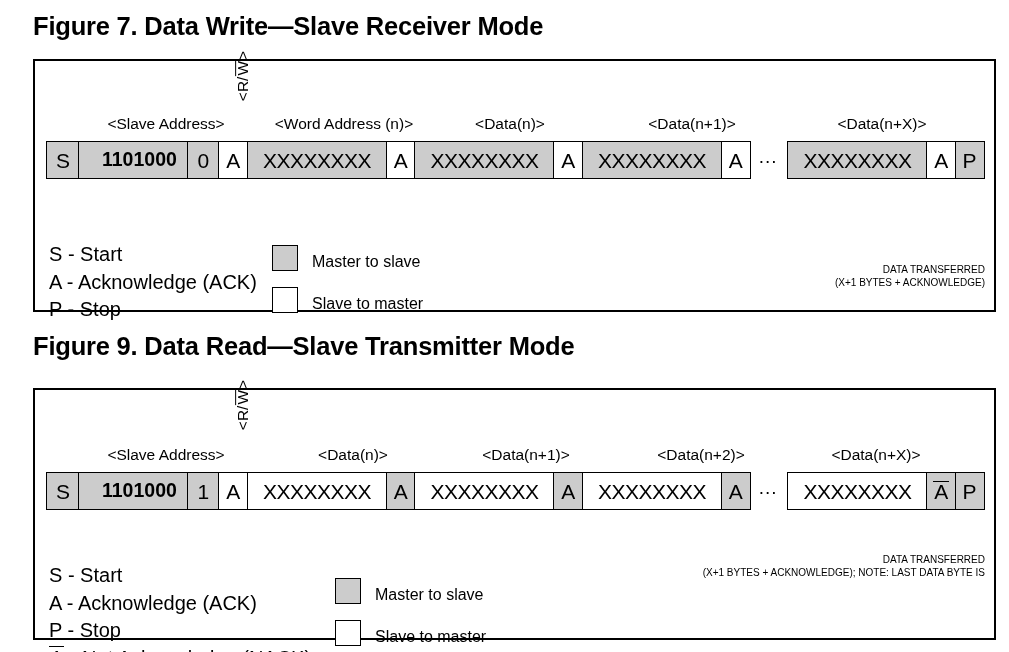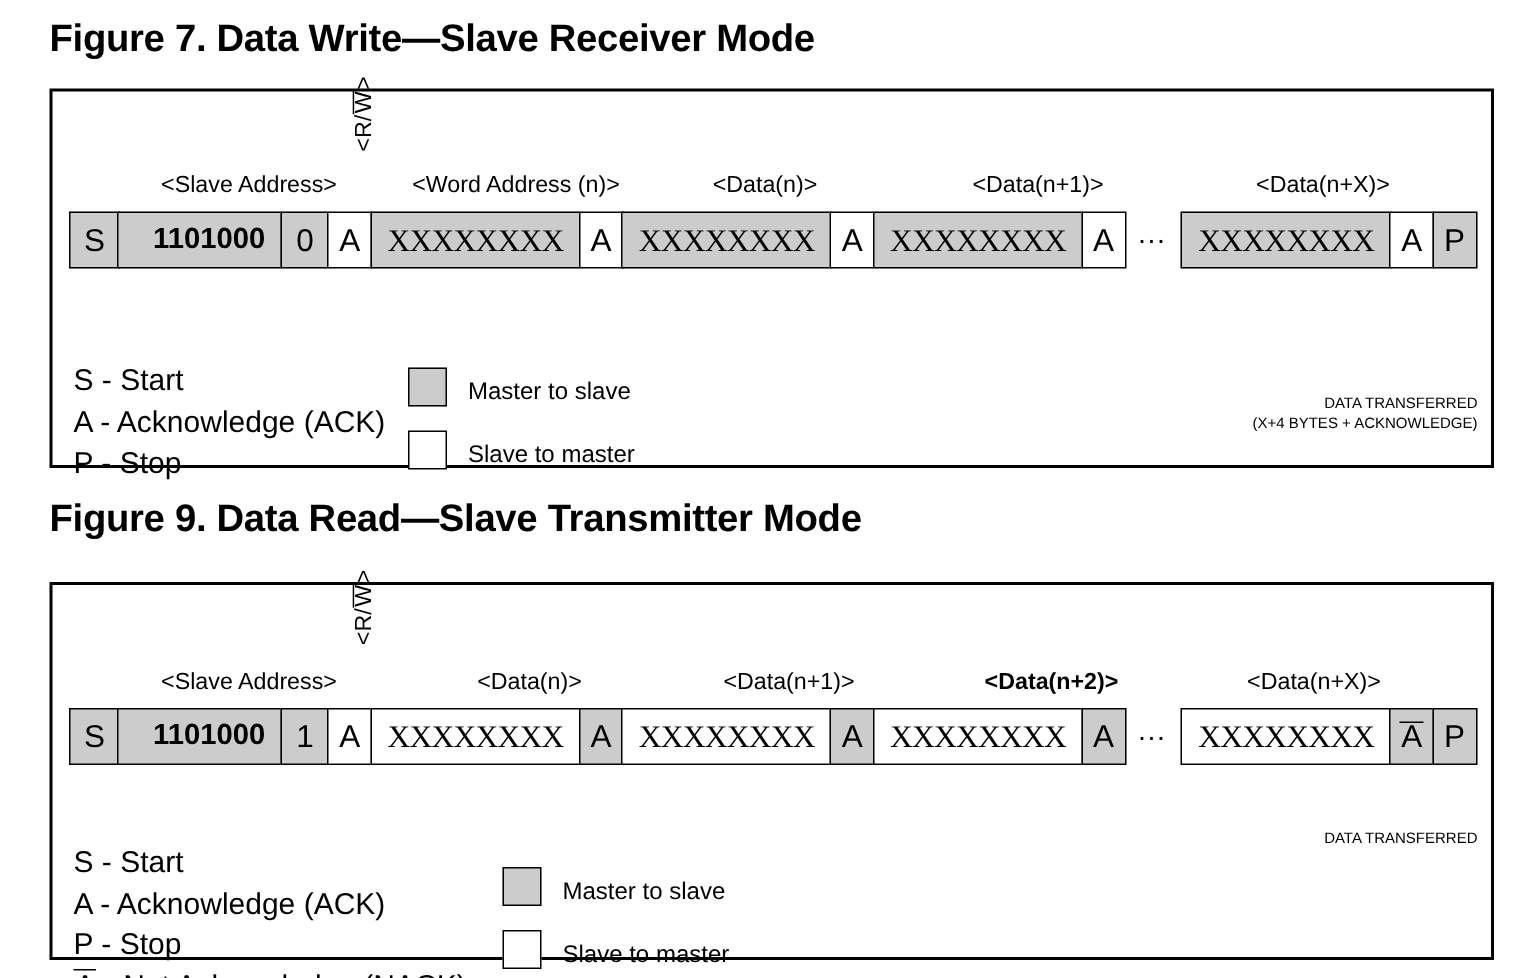--- a/index.html
+++ b/index.html
@@ -72,21 +72,21 @@
   }
   .cell.gray  { background: #cccccc; }
   .cell.white { background: #ffffff; }
   .cell.bold  { font-weight: bold; font-size: 19.5px; padding-left: 12px; }
   .cell.data  { letter-spacing: -0.5px; font-size: 21px; }
 
   .cell-s    { width: 34px; }
   .cell-addr { width: 110px; }
   .cell-rw   { width: 33px; }
   .cell-ack  { width: 30px; }
-  .cell-byte { flex: 1 1 0; font-family: Liberation Serif, serif; }
+  .cell-byte { flex: 1 1 0; }
   .cell-p    { width: 30px; }
 
   .gap {
     width: 38px;
     display: flex;
     align-items: center;
     justify-content: center;
     font-size: 19px;
     color: #000;
     letter-spacing: 1px;
@@ -218,32 +218,32 @@
           <div class="sw-box gray"></div>
           <div class="sw-label">Master to slave</div>
         </div>
         <div class="sw-row">
           <div class="sw-box white"></div>
           <div class="sw-label">Slave to master</div>
         </div>
       </div>
     <div class="note" id="fig4-note">
         <div>DATA TRANSFERRED</div>
-        <div>(X+4 BYTES + ACKNOWLEDGE)</div>
+        <div>(X+1 BYTES + ACKNOWLEDGE)</div>
       </div>
   </div>
 
   <div class="fig-title" id="fig5-title">Figure 9. Data Read—Slave Transmitter Mode</div>
 
   <div class="fig-box" id="fig5-box">
     <div class="labels" id="fig5-labels">
         <div class="lab" style="left: 120px;">&lt;Slave Address&gt;</div>
         <div class="lab" style="left: 307px;">&lt;Data(n)&gt;</div>
         <div class="lab" style="left: 480px;">&lt;Data(n+1)&gt;</div>
-        <div class="lab" style="left: 655px; font-weight: bold;">&lt;Data(n+2)&gt;</div>
+        <div class="lab" style="left: 655px;">&lt;Data(n+2)&gt;</div>
         <div class="lab" style="left: 830px;">&lt;Data(n+X)&gt;</div>
       </div>
     <div class="rw-label" id="fig5-rw">&lt;R/<span class="ovl">W</span>&gt;</div>
     <div class="frame-row" id="fig5-row">
         <div class="cell cell-s gray">S</div>
         <div class="cell cell-addr gray bold">1101000</div>
         <div class="cell cell-rw gray">1</div>
         <div class="cell cell-ack white">A</div>
         <div class="cell cell-byte white data">XXXXXXXX</div>
         <div class="cell cell-ack gray">A</div>
@@ -270,16 +270,17 @@
           <div class="sw-box gray"></div>
           <div class="sw-label">Master to slave</div>
         </div>
         <div class="sw-row">
           <div class="sw-box white"></div>
           <div class="sw-label">Slave to master</div>
         </div>
       </div>
     <div class="note" id="fig5-note">
         <div>DATA TRANSFERRED</div>
+        <div>(X+1 BYTES + ACKNOWLEDGE); NOTE: LAST DATA BYTE IS</div>
       </div>
   </div>
 
 </div>
 
 </body></html>

